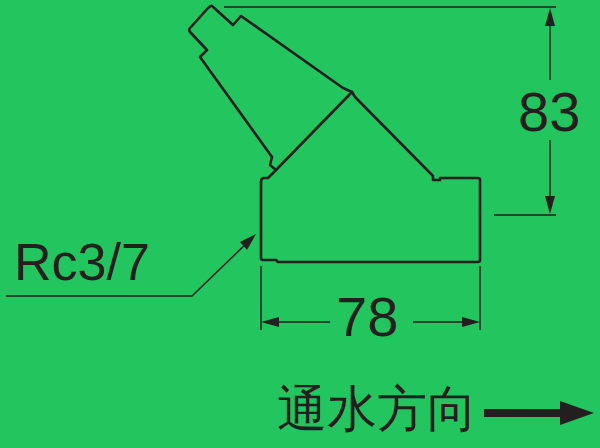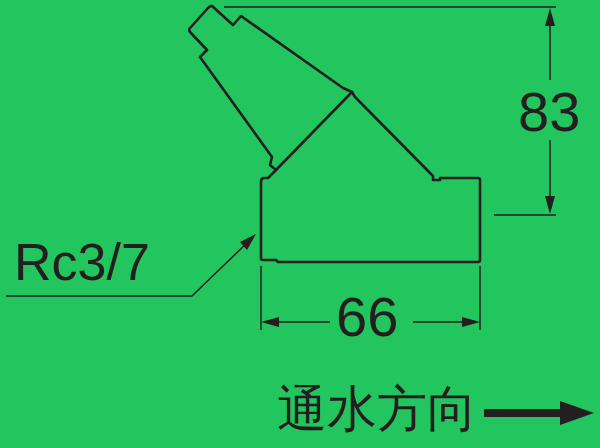--- a/index.html
+++ b/index.html
@@ -57,16 +57,16 @@
       <polygon fill="#231f20" points="256,234 240,242 247,250"></polygon>
     </g>
 
     <g>
       <rect x="484" y="409" width="78" height="8" fill="#231f20"></rect>
       <polygon fill="#231f20" points="560,401 594,413 560,425"></polygon>
     </g>
   </svg>
 
   <div id="dim-h" class="lbl">83</div>
-  <div id="dim-w" class="lbl">66</div>
+  <div id="dim-w" class="lbl">78</div>
   <div id="thread" class="lbl">Rc3/7</div>
   <div id="flow-text" class="lbl">通水方向</div>
 </div>
 
 </body></html>

